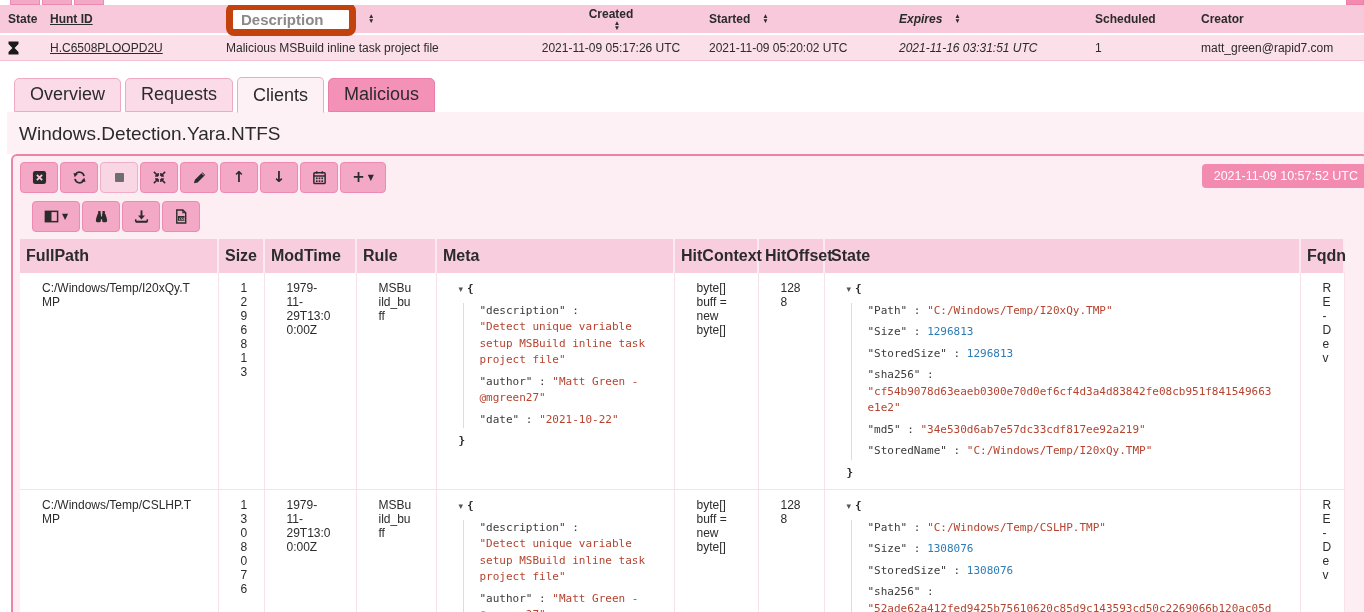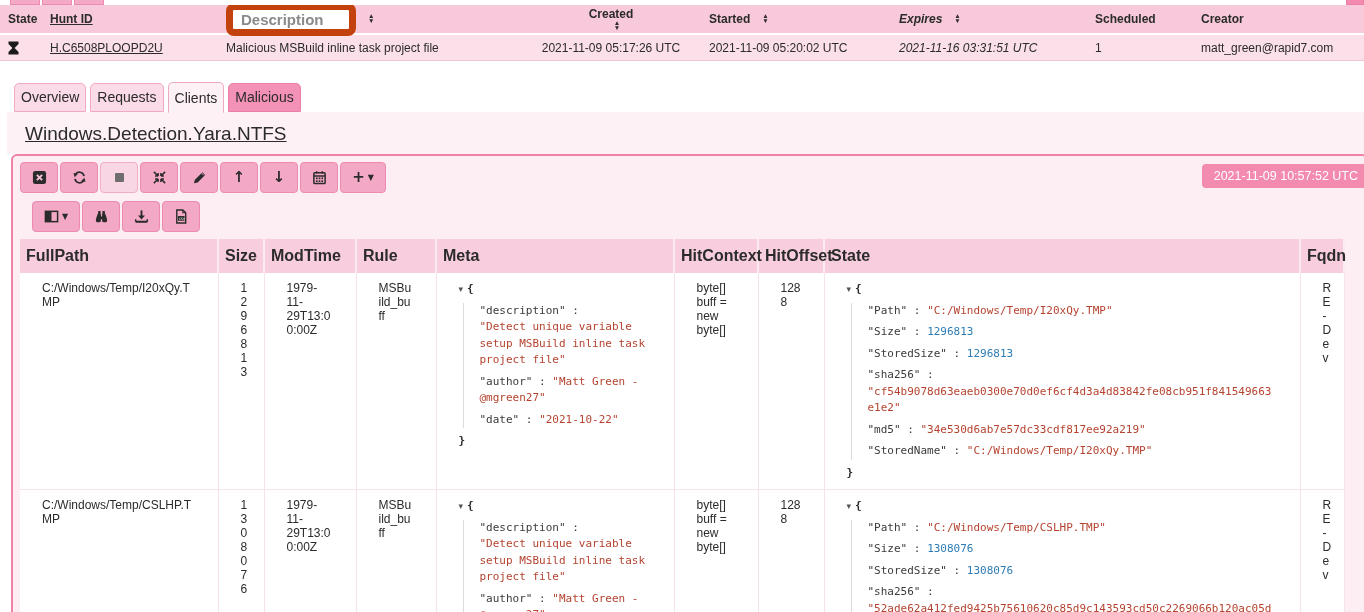--- a/index.html
+++ b/index.html
@@ -26,26 +26,26 @@
   .hc-sched{width:106px;}
   .hc-creator{flex:1;}
   .desc-input{width:100px;height:17px;border:7px solid #c2410c;border-radius:8px;padding:1px 8px;font-size:15px;font-family:"Liberation Sans",sans-serif;color:#333;outline:none;font-weight:bold;}
   .desc-input::placeholder{color:#8a8a8a;}
   .sorter{display:inline-flex;flex-direction:column;margin-left:12px;line-height:4.5px;font-size:6.5px;color:#2b2b2b;cursor:pointer;}
   .sorter span{height:5px;}
   .hourglass{display:inline-block;}
 
   
   .tabbar{margin-top:20px;padding-left:14px;display:flex;align-items:flex-end;height:31px;background:#fff;}
-  .tab{font-size:14px;padding:5px 6px 6px;background:#fbdbe7;border:1px solid #f0a9c4;border-radius:5px 5px 0 0;margin-right:4px;cursor:pointer;white-space:nowrap;}
+  .tab{font-size:18px;padding:5px 15px 6px;background:#fbdbe7;border:1px solid #f0a9c4;border-radius:5px 5px 0 0;margin-right:4px;cursor:pointer;white-space:nowrap;}
   .tab.active{background:#fdf1f6;padding-top:7px;border-bottom-color:#fdf1f6;margin-bottom:-1px;position:relative;z-index:2;}
   .tab.notebook{background:#f391b7;border-color:#eb7ea8;}
 
   
-  .title-panel{background:#fdf1f6;margin-left:7px;padding:11px 0 9px 18px;text-decoration:underline;}
+  .title-panel{background:#fdf1f6;margin-left:7px;padding:11px 0 9px 12px;}
   .page-title{font-size:19px;color:#2b2b2b;}
 
   
   .card{margin:0 -4px 0 11px;border:2px solid #ee82ab;border-radius:6px;background:#fdeef4;padding:6px 8px 30px 7px;position:relative;min-height:470px;box-sizing:border-box;}
   .btn-group{display:flex;}
   .btn{width:38px;height:31px;background:#f3a8c6;border:1px solid #ec8ab1;border-radius:4px;display:flex;align-items:center;justify-content:center;margin-right:2px;cursor:pointer;box-sizing:border-box;}
   .btn.disabled{background:#f8d6e3;border-color:#f0aec7;}
   .btn .glyph{font-size:15px;font-weight:bold;color:#2b2b2b;line-height:1;font-family:"DejaVu Sans",sans-serif;}
   .btn .caret{font-size:8px;color:#2b2b2b;margin-left:3px;font-family:"DejaVu Sans",sans-serif;}
   .toolbar2{margin-top:8px;margin-left:12px;}

